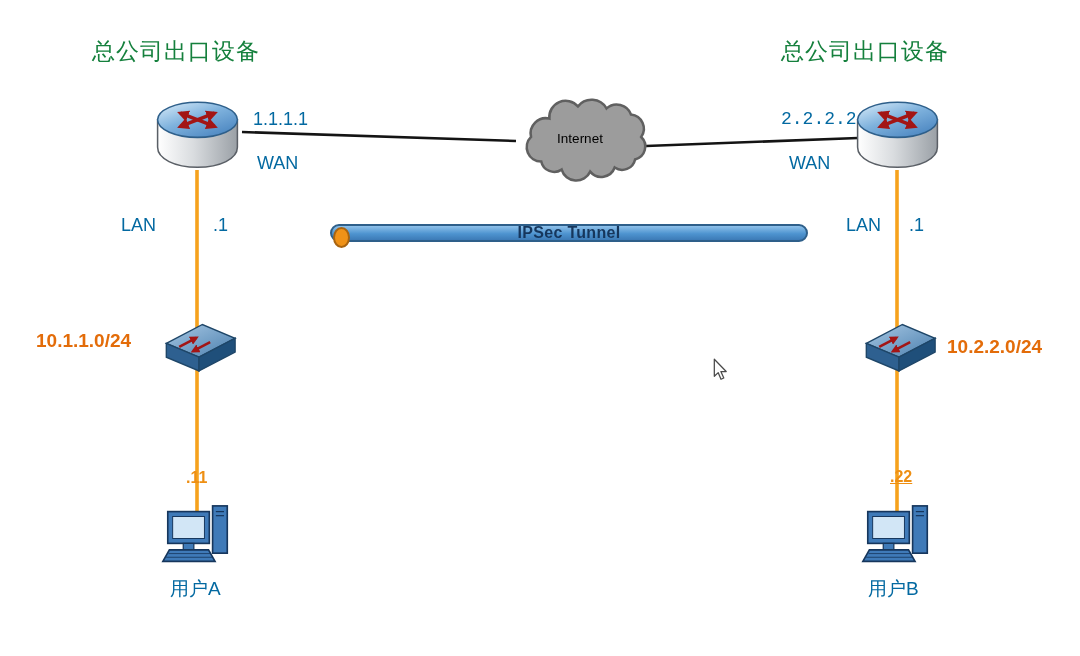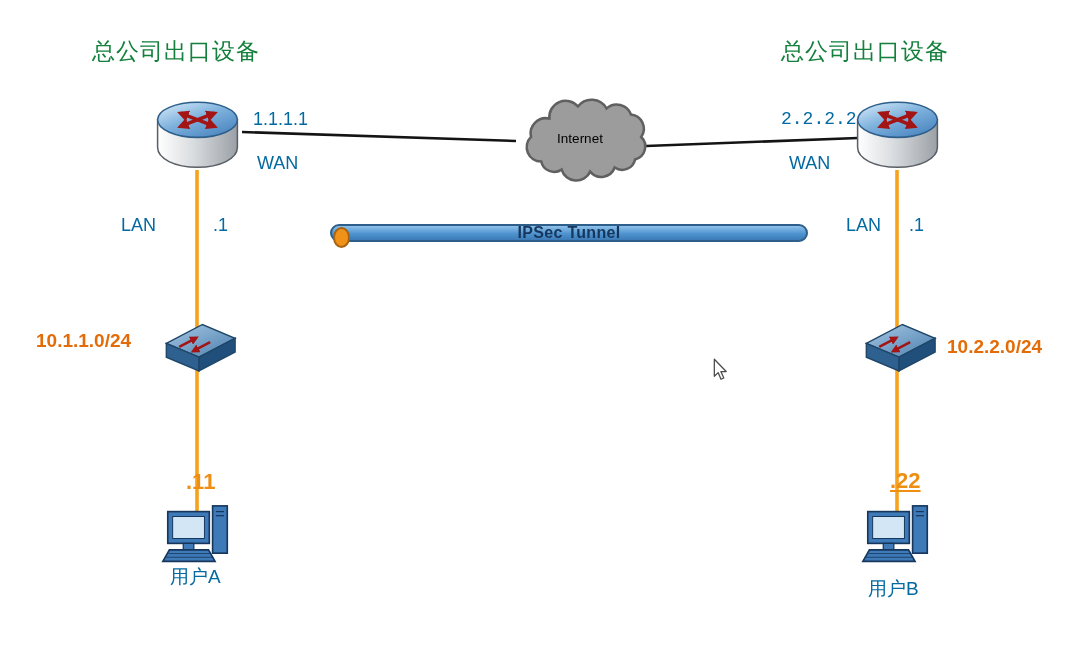--- a/index.html
+++ b/index.html
@@ -8,21 +8,21 @@
     position: relative; width: 1080px; height: 656px;
     background: #ffffff; overflow: hidden;
     font-family: "Liberation Sans", "DejaVu Sans", sans-serif;
   }
   .links { position: absolute; left: 0; top: 0; z-index: 0; }
   .icon { position: absolute; z-index: 2; }
   .icon svg { display: block; width: 100%; height: 100%; }
   .lbl { position: absolute; z-index: 3; font-size: 18px; color: #0369a1; white-space: nowrap; }
   .lbl-title { font-size: 23px; color: #15803d; letter-spacing: 1px; }
   .lbl-subnet { font-size: 19px; font-weight: bold; color: #E36C09; }
-  .lbl-host { font-size: 22px; font-weight: bold; color: #EE8F13; }
+  .lbl-host { font-size: 16px; font-weight: bold; color: #EE8F13; }
   .lbl-user { font-size: 19px; }
   .lbl-internet { font-size: 13.5px; text-align: center; width: 154px; color: #000000; }
   .tunnel {
     position: absolute; z-index: 1; left: 330px; top: 224px; width: 478px; height: 18px;
     background: linear-gradient(180deg, #8fc1ea, #4e94d0 55%, #3c7ab6);
     border: 2px solid #2e5f8a; border-radius: 14px;
     display: flex; align-items: center; justify-content: center;
   }
   .tunnel-cap {
     position: absolute; left: 1px; top: 1px; width: 17px; height: 21px;
@@ -178,21 +178,21 @@
   <span class="lbl" style="left:213px; top:215px;">.1</span>
   <span class="lbl" style="left:846px; top:215px;">LAN</span>
   <span class="lbl" style="left:909px; top:215px;">.1</span>
 
   <span class="lbl lbl-subnet" style="left:36px; top:330px;">10.1.1.0/24</span>
   <span class="lbl lbl-subnet" style="left:947px; top:330px;margin-top:6px;">10.2.2.0/24</span>
 
   <span class="lbl lbl-host" style="left:186px; top:469px;">.11</span>
   <span class="lbl lbl-host" style="left:890px; top:468px;text-decoration:underline;">.22</span>
 
-  <span class="lbl lbl-user" style="left:170px; top:564px;">用户A</span>
+  <span class="lbl lbl-user" style="left:170px; top:576px;">用户A</span>
   <span class="lbl lbl-user" style="left:868px; top:576px;">用户B</span>
 
   <div class="cursor" style="left:712px; top:358px; width:16px; height:24px;">
     <svg viewBox="0 0 12 19" width="16" height="24">
       <path d="M1.5,1 L1.5,14.5 L4.6,11.6 L6.8,16.8 L9,15.8 L6.7,10.7 L10.9,10.7 Z" fill="#fdfdfd" stroke="#4a4a4a" stroke-width="1" stroke-linejoin="round"></path>
     </svg>
   </div>
 
 </div>
 

